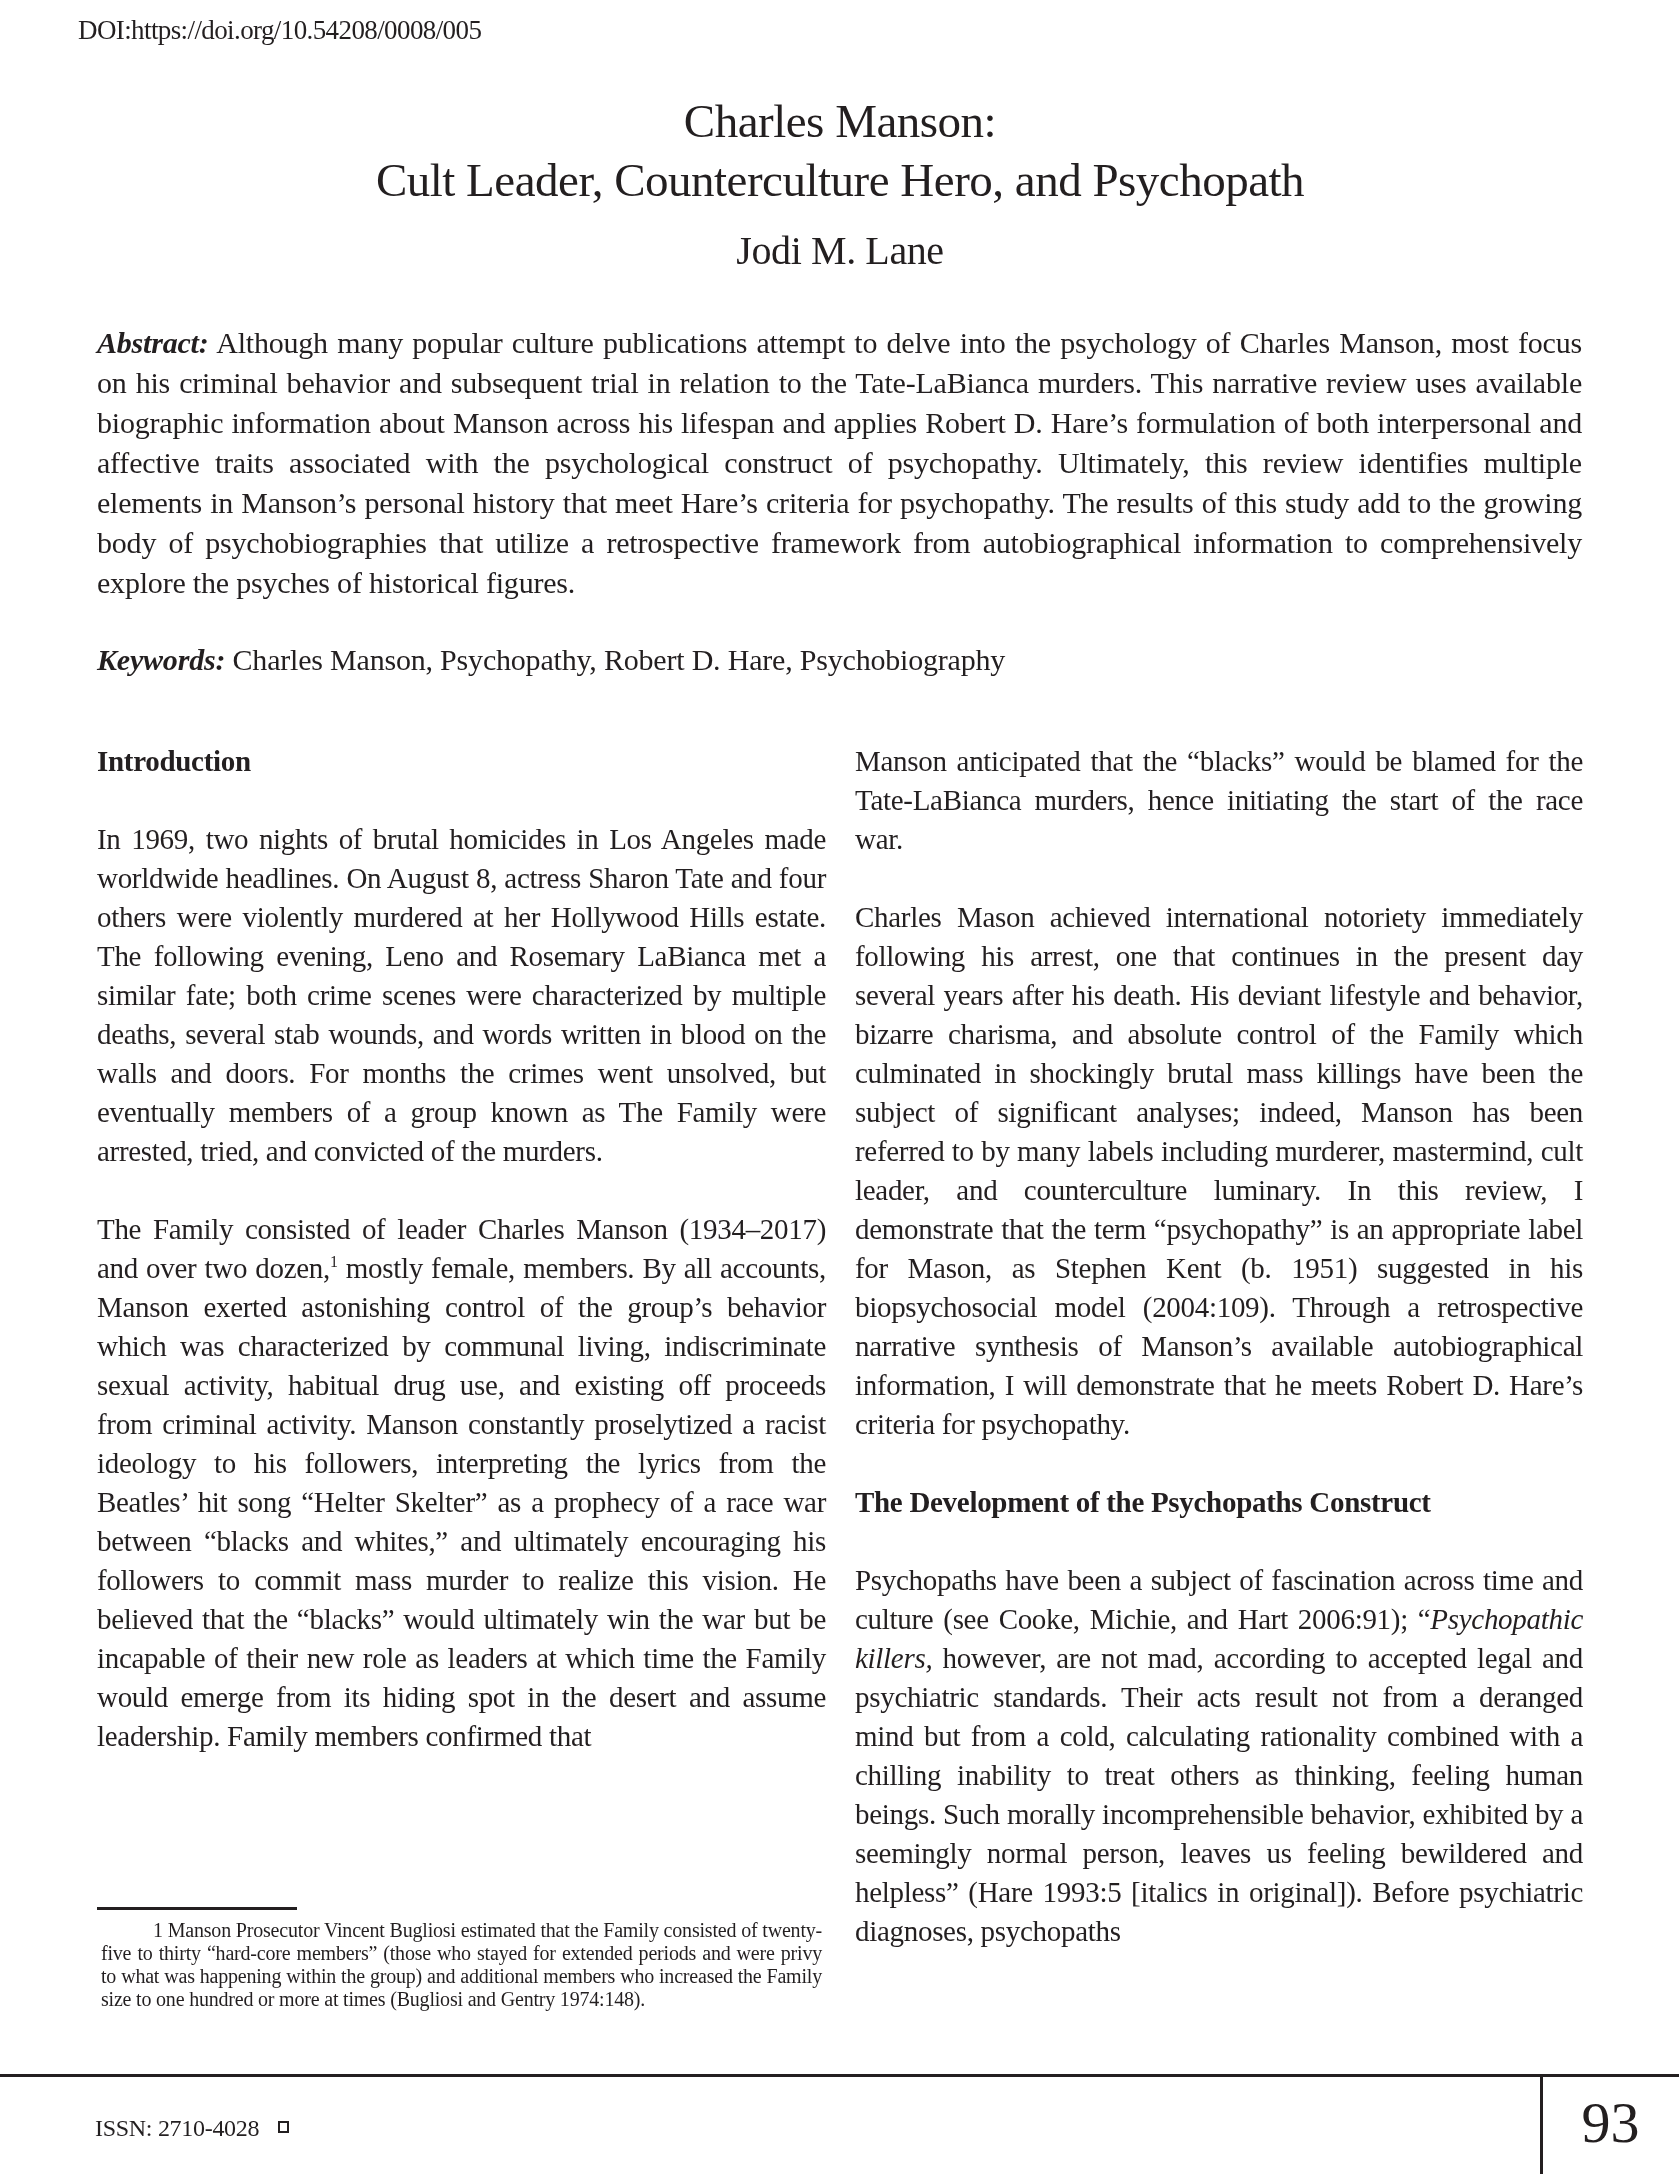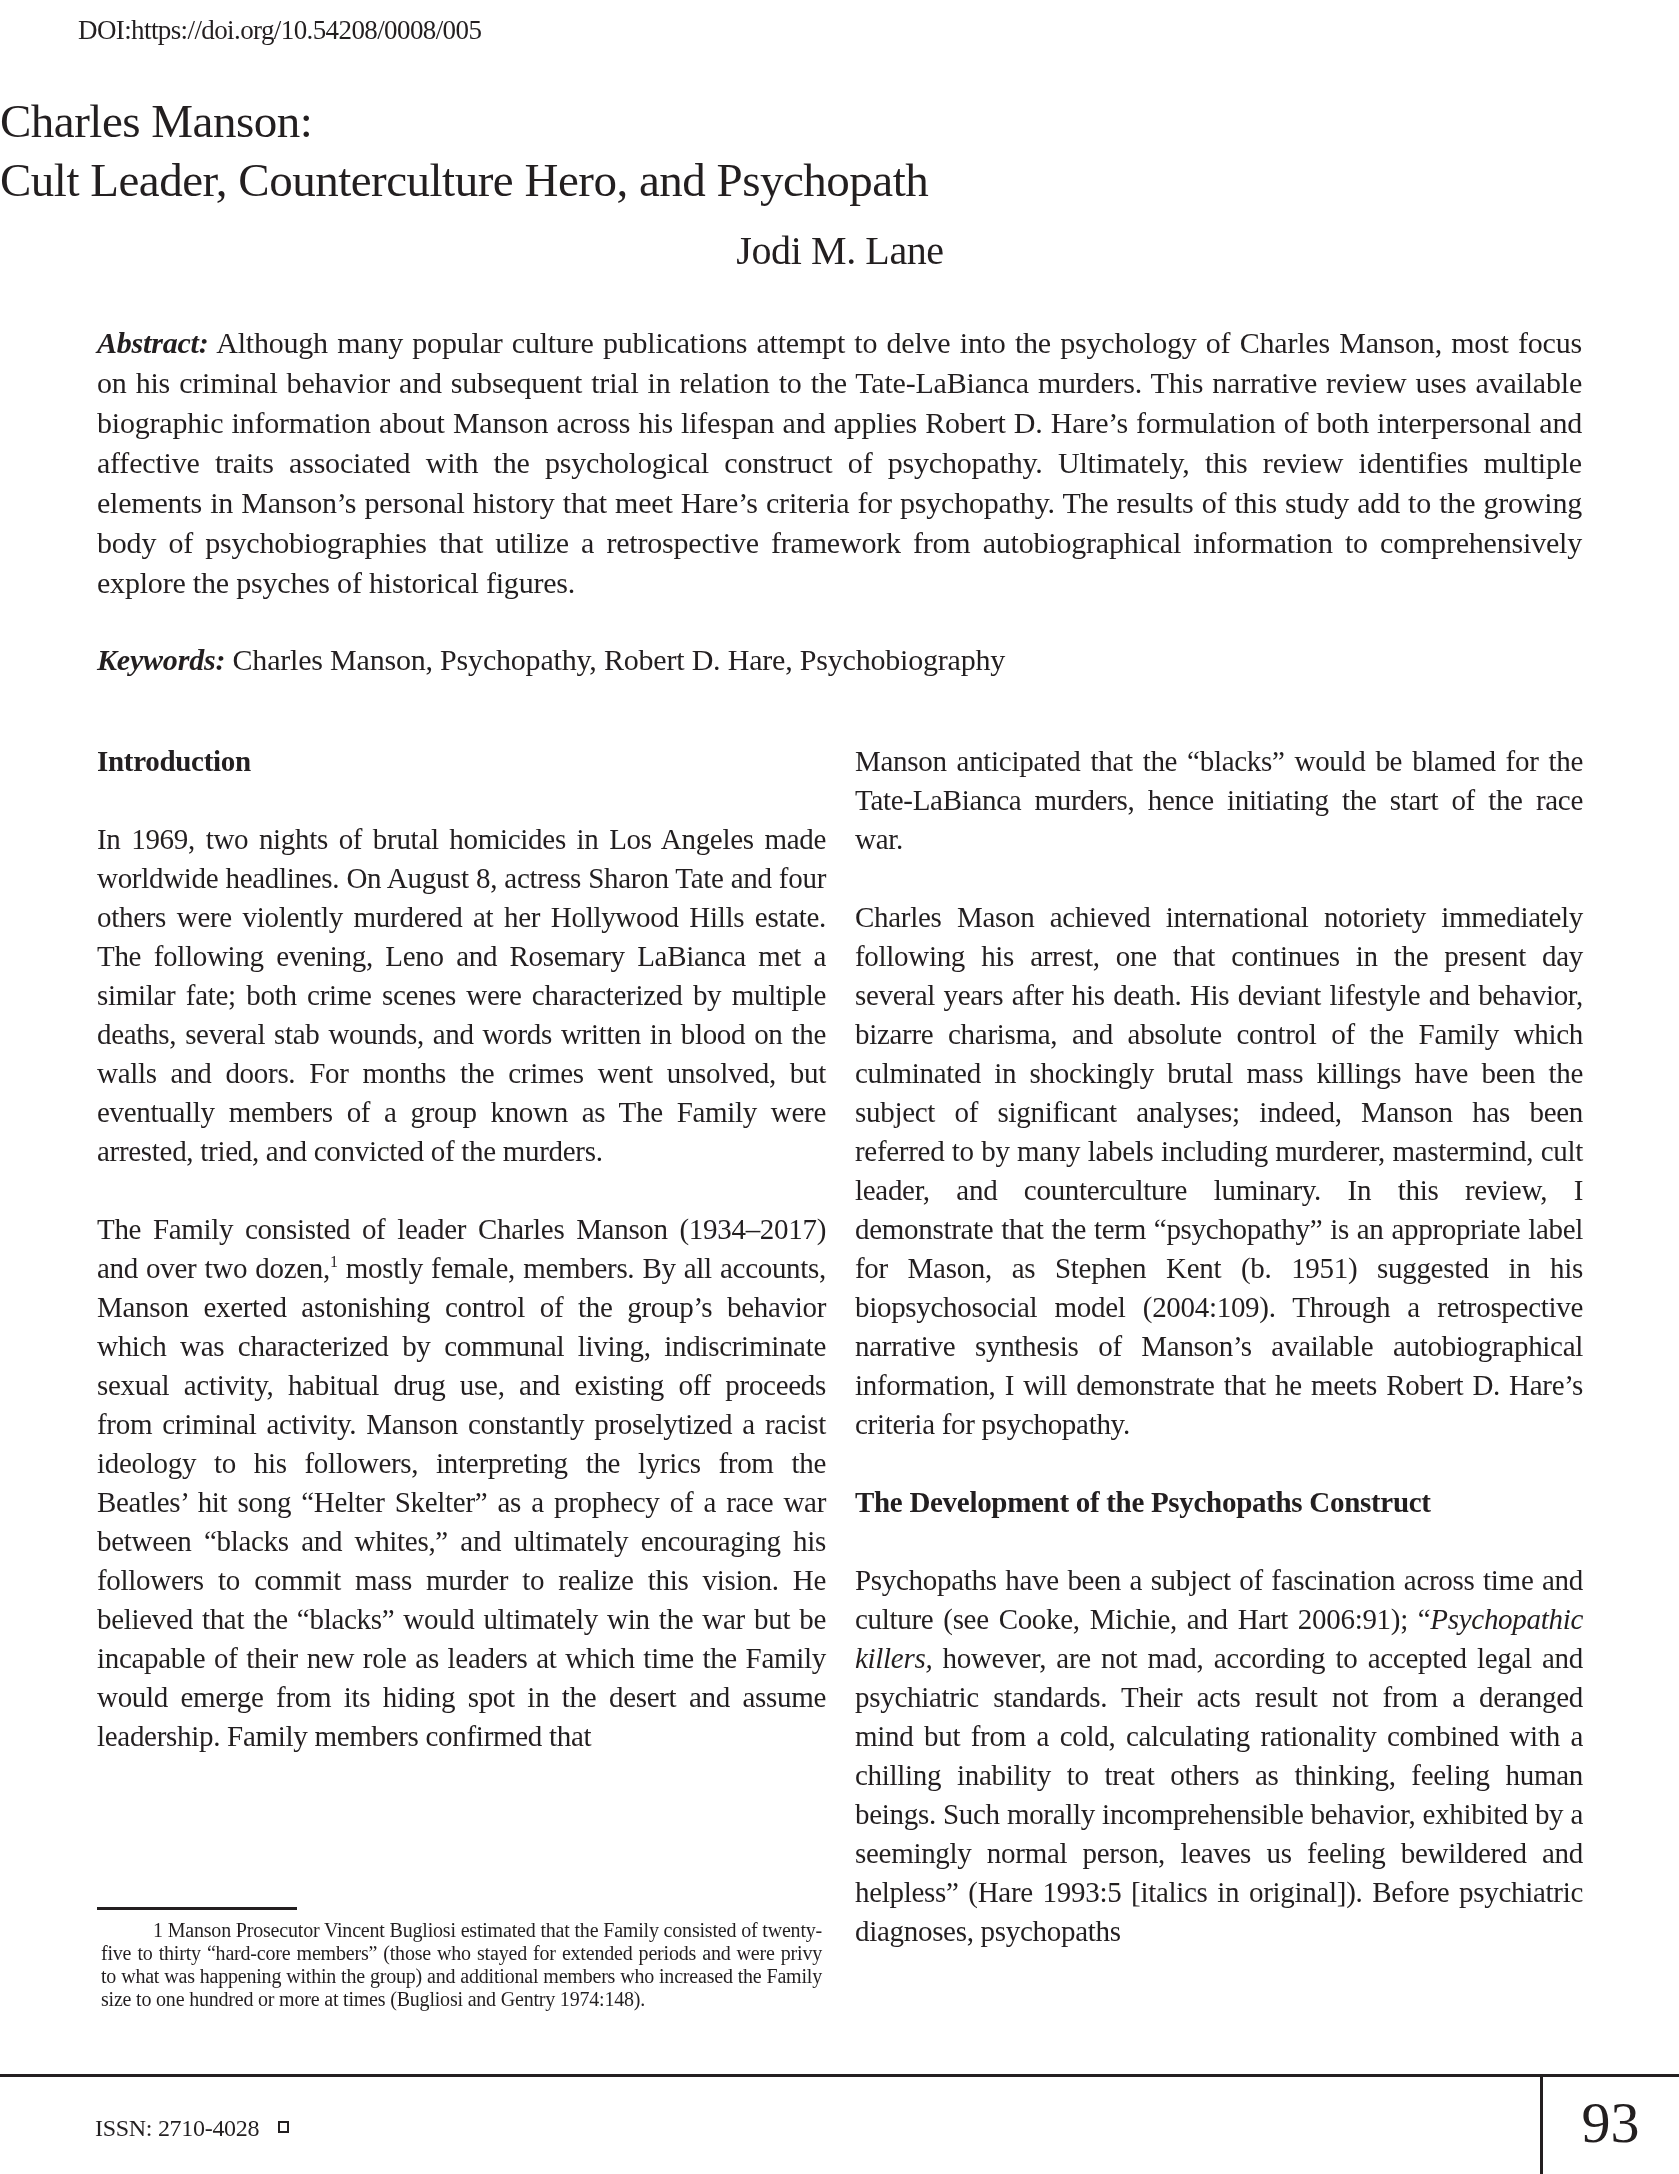--- a/index.html
+++ b/index.html
@@ -6,21 +6,21 @@
   body {
     width: 1680px; height: 2174px; position: relative; overflow: hidden;
     color: #231f20;
     font-family: "Liberation Serif", "DejaVu Serif", serif;
   }
   .abs { position: absolute; }
   .doi-header {
     left: 34px; top: 13px; font-size: 27px; line-height: 34px; letter-spacing: -0.6px; margin-left: 44px;
   }
   .title {
-    left: 0; width: 1680px; text-align: left; font-size: 47px; line-height: 58px;
+    left: 0; width: 1680px; text-align: center; font-size: 47px; line-height: 58px;
     letter-spacing: -0.5px;
   }
   .title-l1 { top: 92px; }
   .title-l2 { top: 151px; }
   .author { left: 0; width: 1680px; top: 226px; text-align: center; font-size: 40px; line-height: 49px; letter-spacing: -0.4px; }
 
   .abstract {
     left: 97px; width: 1485px; top: 323px; font-size: 30px; line-height: 40px;
     text-align: justify; letter-spacing: -0.2px;
   }

